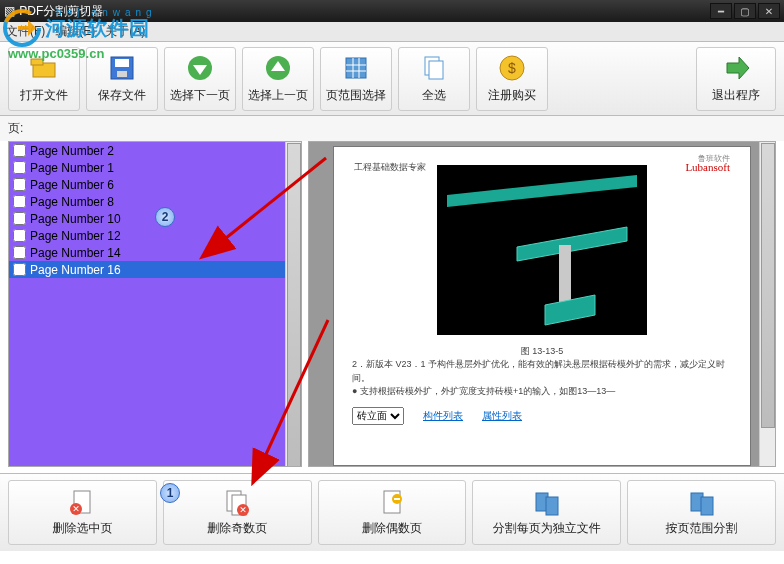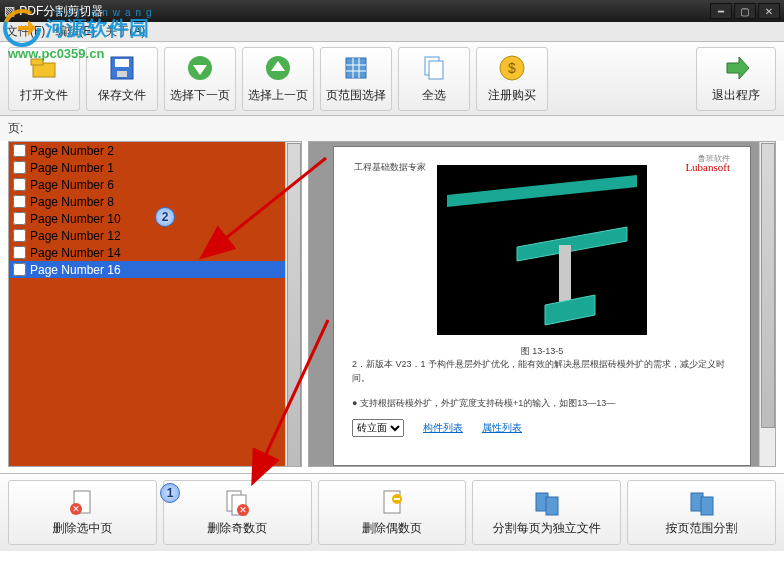--- a/index.html
+++ b/index.html
@@ -10,21 +10,21 @@
   .winbtn { width:22px; height:16px; background:#2c2c2c; border:1px solid #111; color:#ccc; display:flex; align-items:center; justify-content:center; font-size:10px;}
   .menubar { background:#e9e9e9; height:20px; display:flex; align-items:center; gap:10px; padding:0 6px; border-bottom:1px solid #bbb; position:relative;}
   .menuitem { color:#333;}
   .toolbar { background: linear-gradient(#fdfdfd,#eaeaea); height:74px; border-bottom:1px solid #bbb; display:flex; align-items:center; padding:4px 8px; gap:6px;}
   .tbtn { width:72px; height:64px; border:1px solid #ccc; background:linear-gradient(#fff,#eee); border-radius:3px; display:flex; flex-direction:column; align-items:center; justify-content:center; gap:4px;}
   .tbtn.exit { margin-left:auto; width:80px;}
   .tbtn .iconbox { width:30px; height:30px; display:flex; align-items:center; justify-content:center;}
   .tbtn .lbl { font-size:12px; color:#222;}
   .pageslabel { padding:4px 8px; color:#333; background:#f6f6f6;}
   .main { display:flex; height:332px; padding:0 8px 6px 8px; gap:6px;}
-  .leftpanel { width:294px; border:1px solid #aaa; background:#c2410c; position:relative; overflow:hidden;}
+  .leftpanel { width:294px; border:1px solid #aaa; background:#8b5cf6; position:relative; overflow:hidden;}
   .pageitem { display:flex; align-items:center; gap:4px; height:17px; padding:0 4px; font-size:12px;}
   .pageitem input { margin:0}
   .pageitem.selected { background:#2a6bd9; color:#fff;}
   .preview { flex:1; border:1px solid #aaa; background:#999; display:flex; align-items:flex-start; justify-content:center; overflow:hidden; position:relative;}
   .page { width:418px; height:320px; background:#fff; margin-top:4px; border:1px solid #777; position:relative; padding:12px 18px; font-size:9px;}
   .page .brand { position:absolute; top:14px; right:20px; color:#c00; font-size:11px; font-family: serif; }
   .page .smalltxt { font-size:9px; color:#444;}
   .page .diagram { width:210px; height:170px; background:#000; margin:6px auto; position:relative;}
   .bottombar { height:78px; background:linear-gradient(#fdfdfd,#eaeaea); border-top:1px solid #bbb; display:flex; padding:6px 8px; gap:6px;}
   .bbtn { flex:1; border:1px solid #ccc; background:linear-gradient(#fff,#eee); border-radius:3px; display:flex; flex-direction:column; align-items:center; justify-content:center; gap:4px;}
@@ -195,21 +195,21 @@
         <svg width="210" height="170">
           <rect width="210" height="170" fill="#000"></rect>
           <polygon points="10,30 200,10 200,22 10,42" fill="#1aa894"></polygon>
           <polygon points="80,82 190,62 190,76 80,96" fill="#1aa894" stroke="#4dd0be"></polygon>
           <rect x="122" y="80" width="12" height="60" fill="#c9c9c9"></rect>
           <polygon points="108,140 158,130 158,150 108,160" fill="#1aa894" stroke="#4dd0be"></polygon>
         </svg>
       </div>
       <div class="smalltxt" style="text-align:center;margin-top:10px">图 13-13-5</div>
       <div class="smalltxt" style="line-height:1.5">2．新版本 V23．1 予构件悬层外扩优化，能有效的解决悬层根据砖模外扩的需求，减少定义时间。</div>
-      <div class="smalltxt" style="margin-top:12px;line-height:1.5">● 支持根据砖模外扩，外扩宽度支持砖模+1的输入，如图13—13—</div>
+      <div class="smalltxt" style="margin-top:0;line-height:1.5">● 支持根据砖模外扩，外扩宽度支持砖模+1的输入，如图13—13—</div>
       <div style="margin-top:8px;display:flex;gap:19px;align-items:center">
         <select class="small"><option>砖立面</option></select>
         <a href="#" class="small">构件列表</a>
         <a href="#" class="small">属性列表</a>
       </div>
     </div>
     <div class="vscroll">
         <div class="thumb" style="height:88%"></div>
       </div>
   </div>

